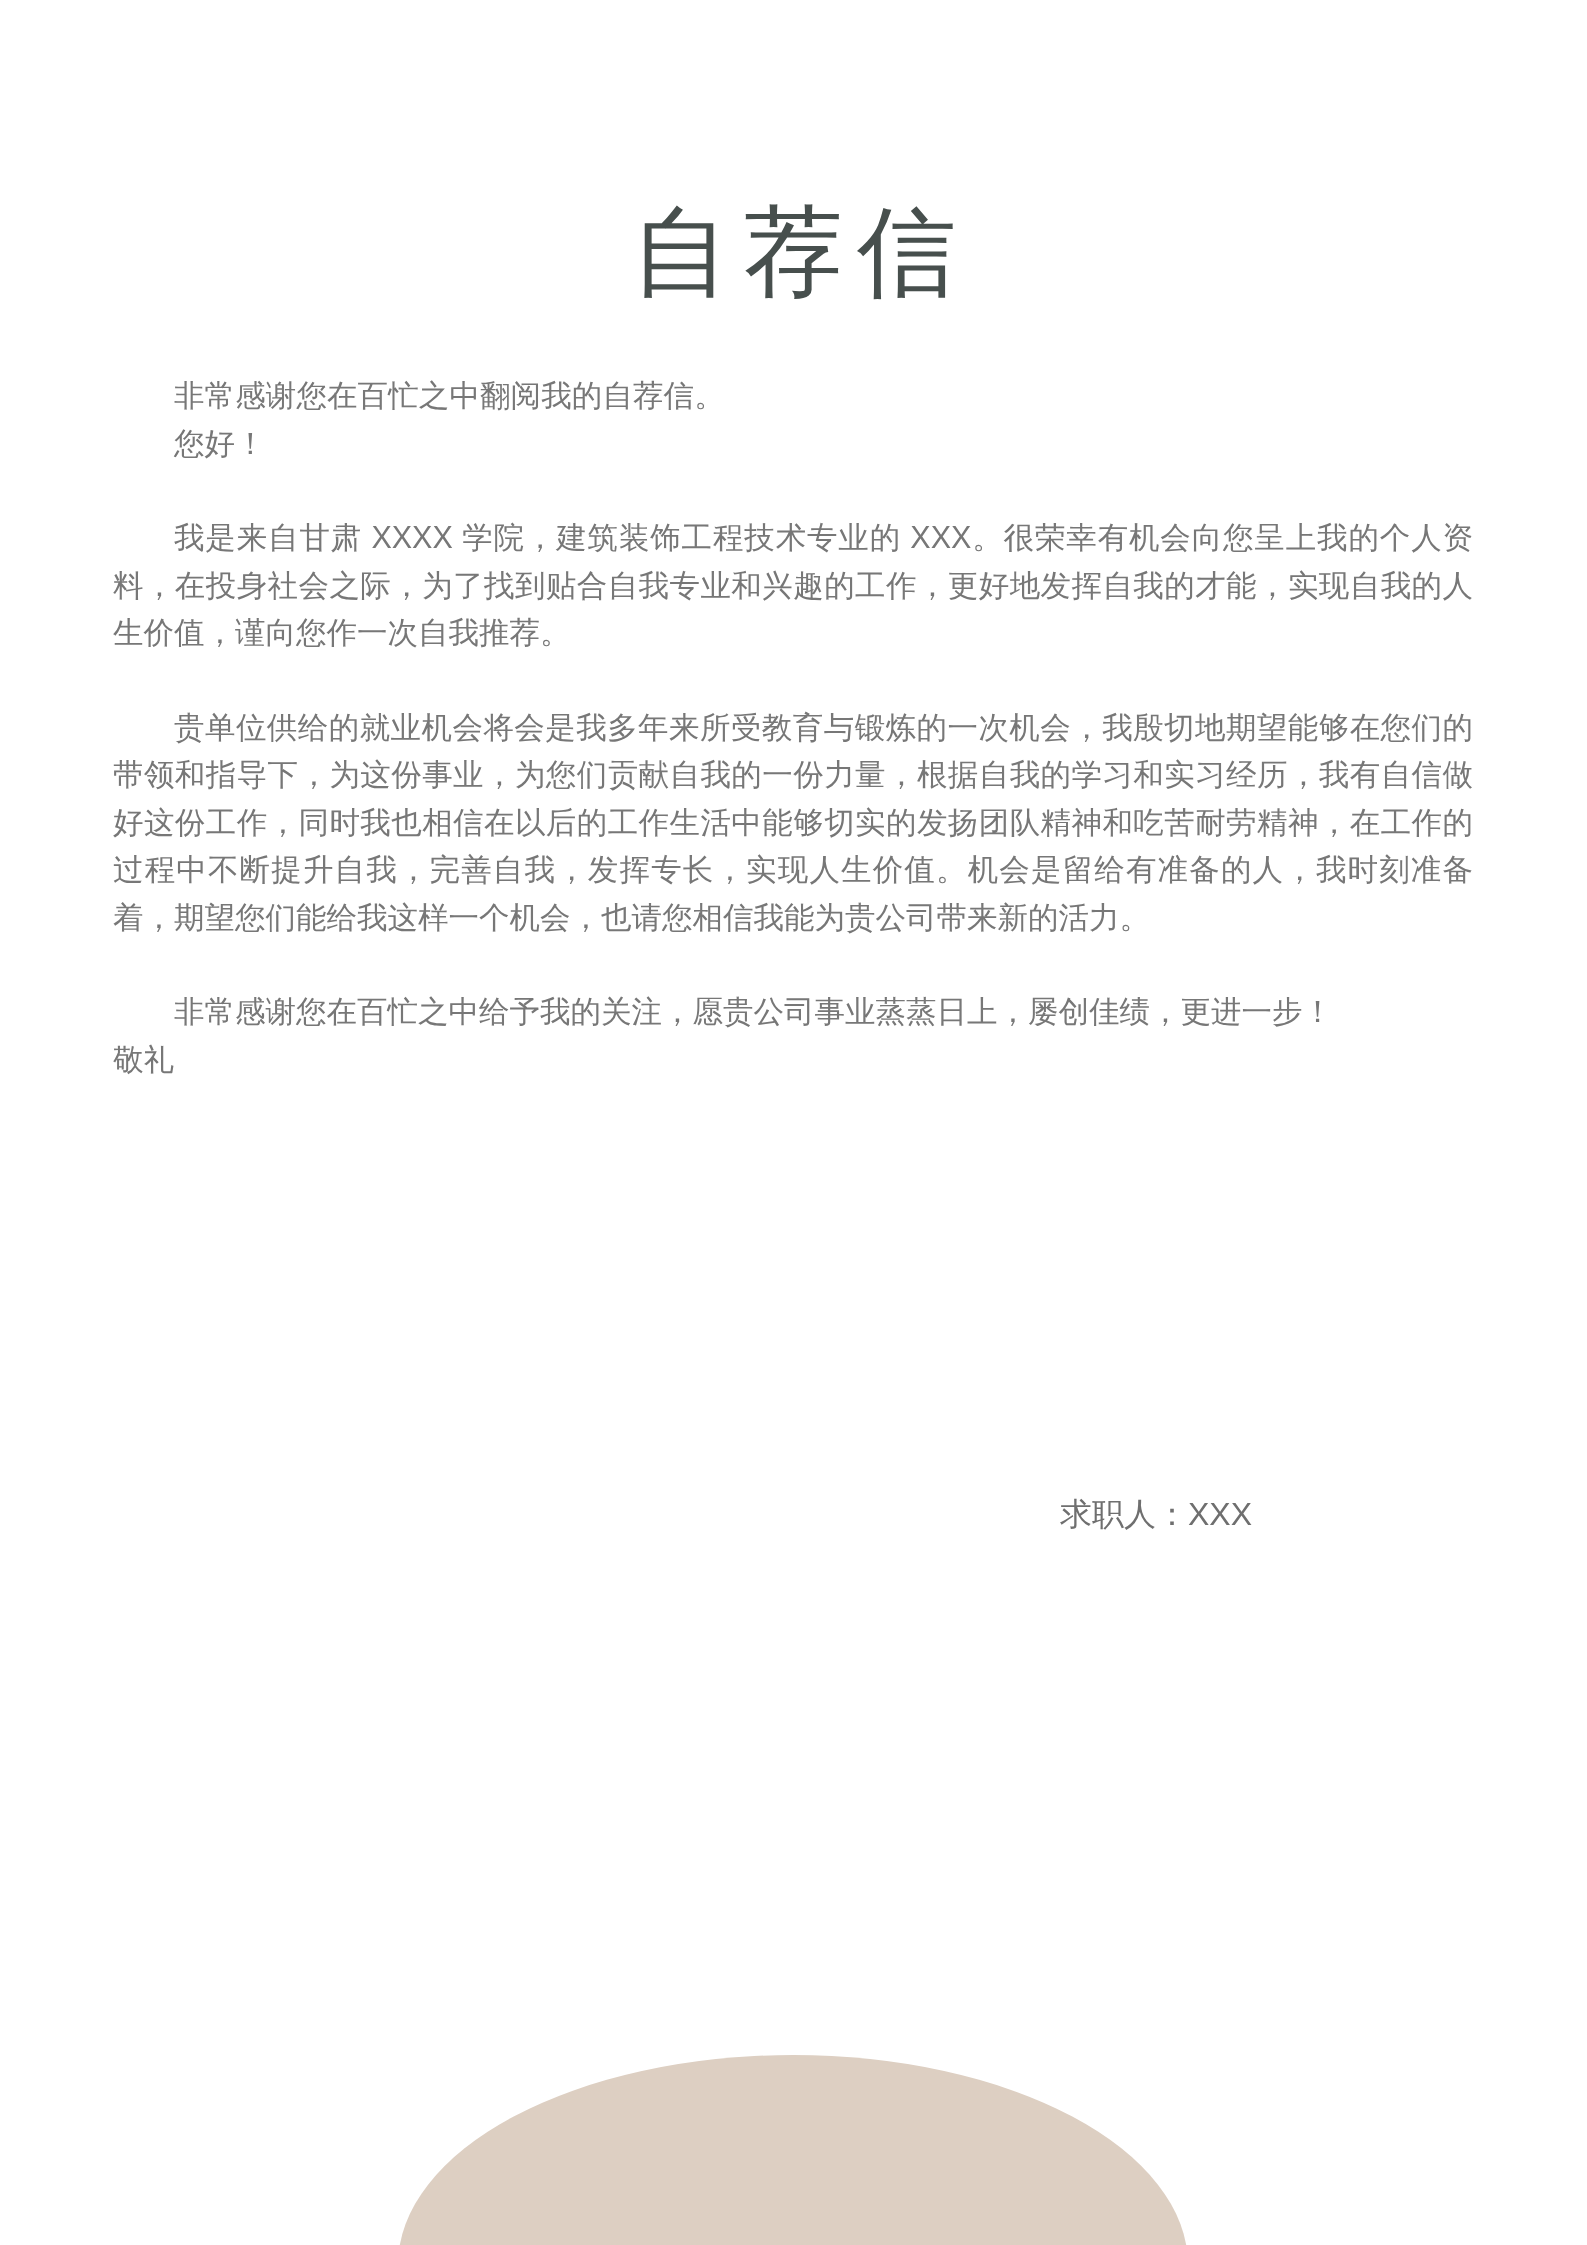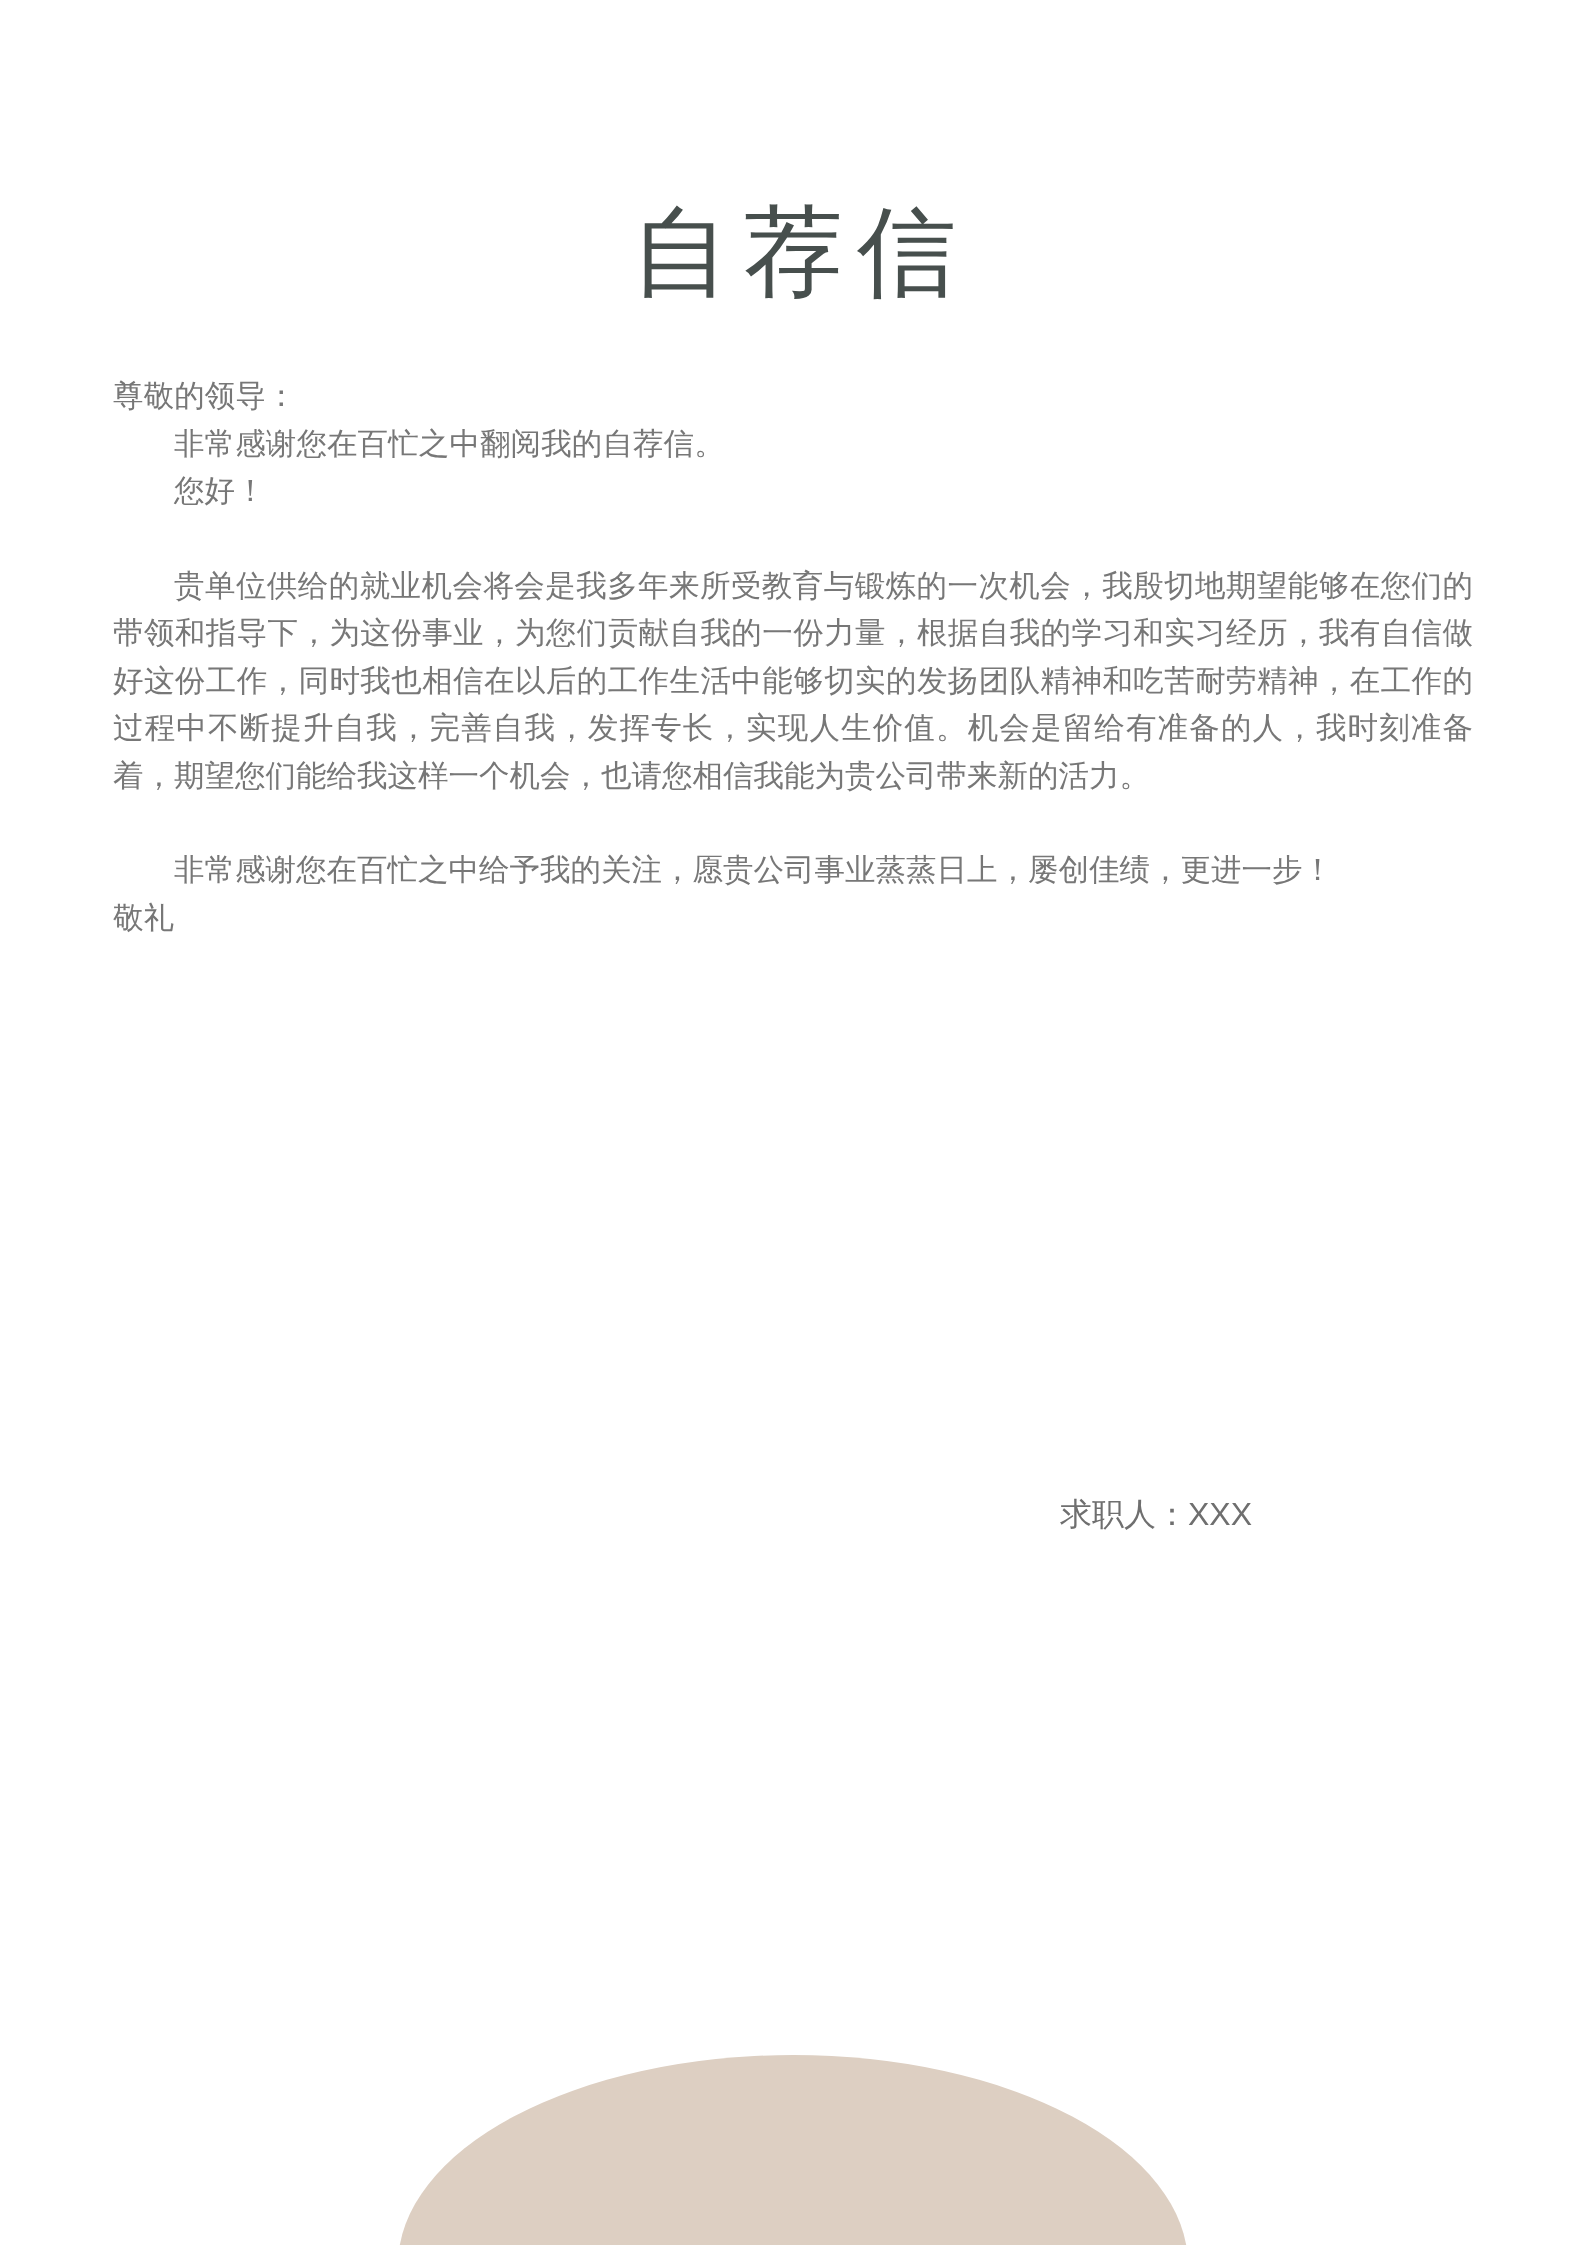--- a/index.html
+++ b/index.html
@@ -135,26 +135,26 @@
 <div id="page">
 
   <div id="bottom-decoration"></div>
 
   <div id="content">
 
     <h1 class="doc-title">自荐信</h1>
 
     <div class="letter-body">
 
-      <p class="ln">尊敬的领导：</p>
 
       <p class="ln indent2">非常感谢您在百忙之中翻阅我的自荐信。</p>
 
       <p class="ln indent2">您好！</p>
 
+      <p class="para gap-before">我是来自甘肃 XXXX 学院，建筑装饰工程技术专业的 XXX。很荣幸有机会向您呈上我的个人资料，在投身社会之际，为了找到贴合自我专业和兴趣的工作，更好地发挥自我的才能，实现自我的人生价值，谨向您作一次自我推荐。</p>
 
 
 
       <p class="para gap-before">贵单位供给的就业机会将会是我多年来所受教育与锻炼的一次机会，我殷切地期望能够在您们的带领和指导下，为这份事业，为您们贡献自我的一份力量，根据自我的学习和实习经历，我有自信做好这份工作，同时我也相信在以后的工作生活中能够切实的发扬团队精神和吃苦耐劳精神，在工作的过程中不断提升自我，完善自我，发挥专长，实现人生价值。机会是留给有准备的人，我时刻准备着，期望您们能给我这样一个机会，也请您相信我能为贵公司带来新的活力。</p>
 
       <p class="para gap-before">非常感谢您在百忙之中给予我的关注，愿贵公司事业蒸蒸日上，屡创佳绩，更进一步！</p>
 
 
       <p class="ln">敬礼</p>
 

